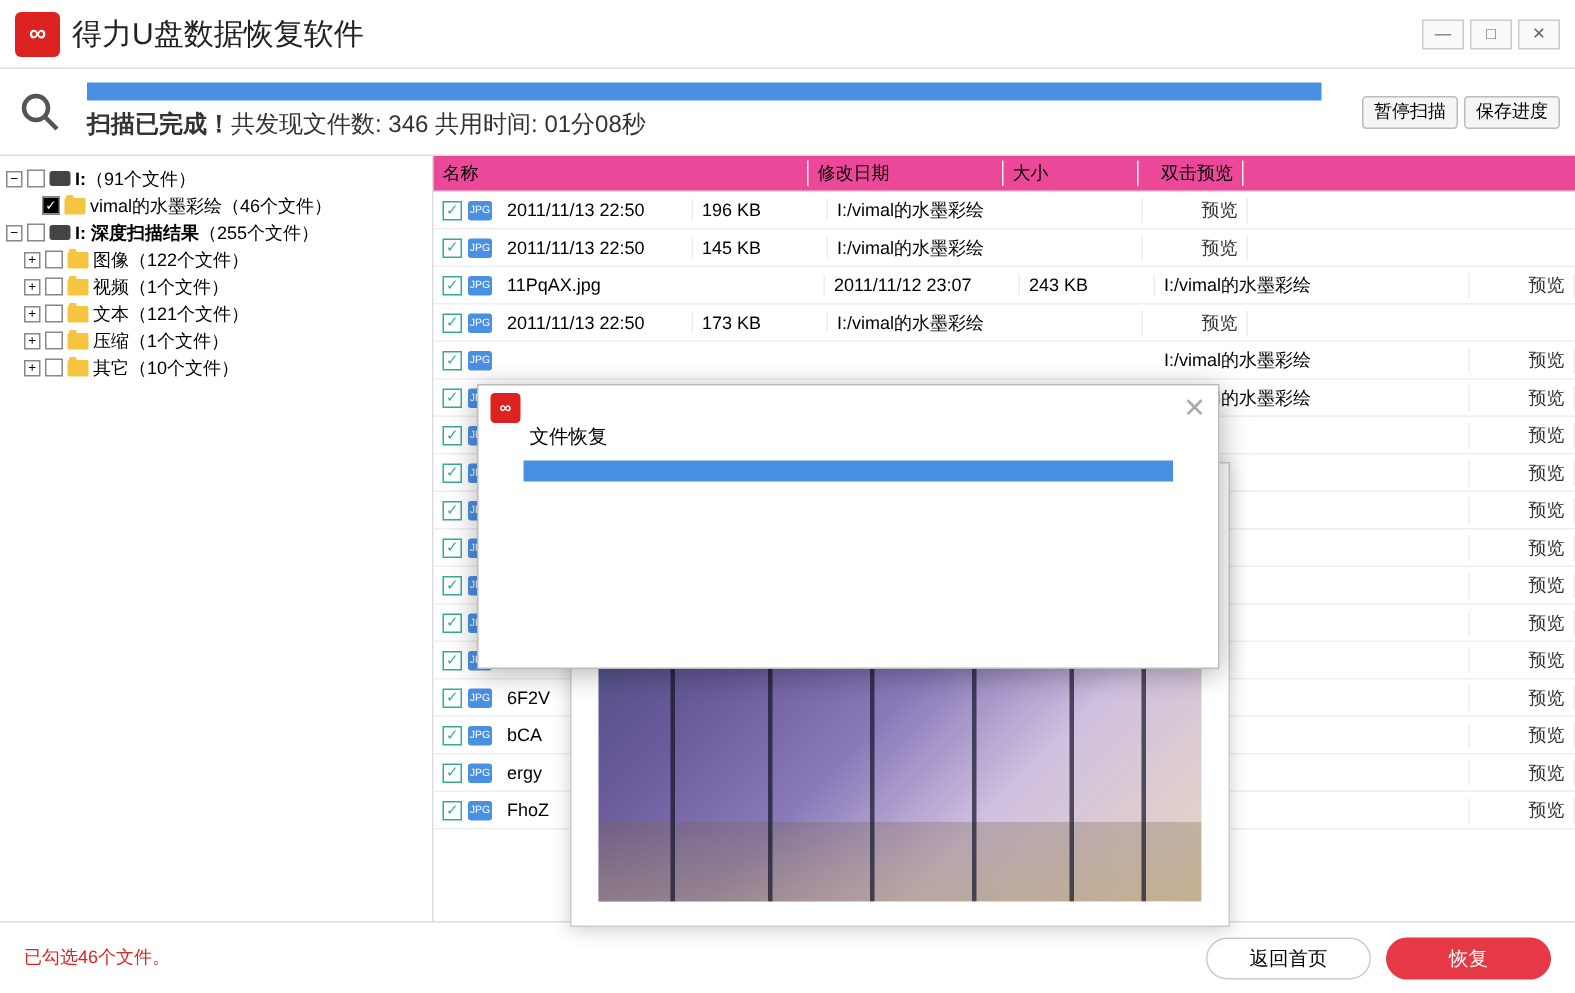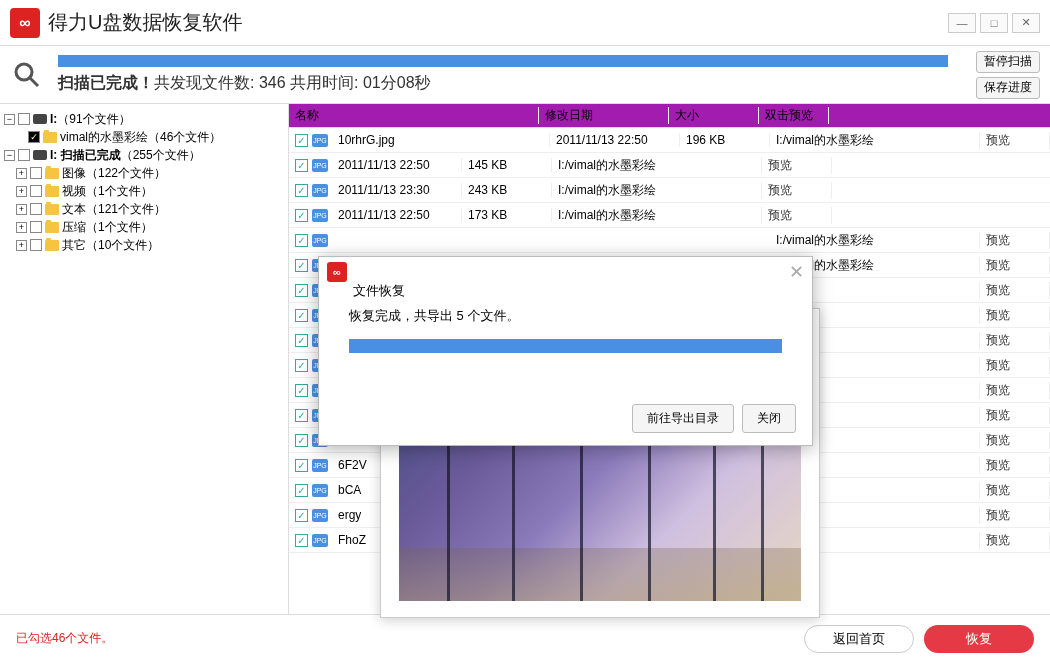--- a/index.html
+++ b/index.html
@@ -10,43 +10,43 @@
 .app-title { font-size: 20px; color: #222; }
 .title-spacer { flex: 1; }
 .win-btn { width: 28px; height: 20px; border: 1px solid #ccc; background: #fafafa; margin-left: 4px; display: flex; align-items: center; justify-content: center; font-size: 11px; color: #666; cursor: pointer; }
 
 .scanbar { height: 58px; display: flex; align-items: center; padding: 6px 10px; border-bottom: 1px solid #ddd; }
 .mag-icon { width: 34px; height: 34px; margin-right: 14px; display:flex;align-items:center;justify-content:center;}
 .scan-mid { flex: 1; }
 .scan-progress { height: 12px; background: #4a90e2; width: 98%; margin-bottom: 6px; }
 .scan-text { font-size: 16px; color: #333; }
 .scan-bold { font-weight: bold; }
-.scan-btns { display: flex; flex-direction: column; gap: 4px; margin-left: 10px; }
+.scan-btns { display: flex; flex-direction: row; gap: 4px; margin-left: 10px; }
 .side-btn { width: 64px; height: 22px; border: 1px solid #bbb; background: #f5f5f5; font-size: 12px; border-radius: 3px; cursor: pointer; }
 
 .main { display: flex; height: 510px; }
 .tree { width: 290px; border-right: 1px solid #ddd; padding: 6px 4px; font-size: 12px; overflow: hidden; }
 .tree-row { display: flex; align-items: center; height: 18px; white-space: nowrap; }
 .exp { width: 11px; height: 11px; border: 1px solid #888; font-size: 9px; line-height: 9px; text-align: center; margin-right: 3px; cursor: pointer; background:#fff;}
 .cb { width: 12px; height: 12px; border: 1px solid #888; margin-right: 3px; cursor: pointer; display:inline-flex;align-items:center;justify-content:center;font-size:9px;background:#fff;}
 .cb.checked { background: #000; color: #fff; }
 .cb.checked::after { content: "✓"; }
 .drive-icon { width: 14px; height: 10px; background: #444; border-radius: 2px; margin-right: 3px; }
 .folder-icon { width: 14px; height: 11px; background: #f5c542; border-radius: 1px; margin-right: 3px; position:relative; }
 .folder-icon::before{content:"";position:absolute;top:-2px;left:1px;width:5px;height:2px;background:#f5c542;border-radius:1px 1px 0 0;}
 .ind { display:inline-block; }
 
 .filepane { flex: 1; display: flex; flex-direction: column; }
-.fhead { display: flex; height: 24px; border-bottom: 1px solid #ddd; font-size: 12px; align-items: center; background:#a21caf; }
+.fhead { display: flex; height: 24px; border-bottom: 1px solid #ddd; font-size: 12px; align-items: center; background:#ec4899; }
 .col { padding: 0 6px; border-right: 1px solid #eee; overflow:hidden; white-space:nowrap;}
 .c-name { width: 250px; }
 .c-date { width: 130px; }
 .c-size { width: 90px; }
 .c-path { width: 210px; }
-.c-prev { width: 70px; }
+.c-prev { width: 70px; text-align: right; }
 .flist { flex: 1; overflow: hidden; }
 .frow { display: flex; height: 25px; align-items: center; border-bottom: 1px solid #eee; font-size: 12px; }
 .fcb { width: 13px; height: 13px; border: 1px solid #3a9; margin: 0 4px 0 6px; display:flex;align-items:center;justify-content:center;color:#3a9;font-size:10px;}
 .fcb::after{content:"✓";}
 .ftype { width: 16px; height: 13px; background: #4a90e2; color: #fff; font-size: 7px; display:flex;align-items:center;justify-content:center;margin-right:4px;border-radius:2px;}
 .prev-link { color: #333; }
 
 .footer { height: 48px; display: flex; align-items: center; padding: 0 16px; border-top: 1px solid #ddd; }
 .sel-text { font-size: 12px; color: #d22; }
 .foot-spacer { flex: 1; }
@@ -116,21 +116,21 @@
         <span class="ind" style="width:24px"></span>
         <span class="cb checked"></span>
         <span class="folder-icon"></span>
         <span>vimal的水墨彩绘</span>
         <span>（46个文件）</span>
       </div>
     <div class="tree-row">
         <span class="exp">−</span>
         <span class="cb"></span>
         <span class="drive-icon"></span>
-        <b>I: 扫描已完成</b>
+        <b>I: 深度扫描结果</b>
         <span>（255个文件）</span>
       </div>
     <div class="tree-row">
         <span class="ind" style="width:12px"></span>
         <span class="exp">+</span>
         <span class="cb"></span>
         <span class="folder-icon"></span>
         <span>图像</span>
         <span>（122个文件）</span>
       </div>
@@ -172,38 +172,38 @@
     <div class="fhead">
       <div class="col c-name">名称</div>
       <div class="col c-date">修改日期</div>
       <div class="col c-size">大小</div>
       <div class="col c-prev">双击预览</div>
     </div>
     <div class="flist" id="flist">
         <div class="frow">
           <span class="fcb"></span>
           <span class="ftype">JPG</span>
-          <div class="col c-name" style="width:218px">10rhrG.jpg</div>
           <div class="col c-date">2011/11/13 22:50</div>
           <div class="col c-size">196 KB</div>
           <div class="col c-path">I:/vimal的水墨彩绘</div>
           <div class="col c-prev prev-link">预览</div>
         </div>
         <div class="frow">
           <span class="fcb"></span>
           <span class="ftype">JPG</span>
           <div class="col c-date">2011/11/13 22:50</div>
           <div class="col c-size">145 KB</div>
           <div class="col c-path">I:/vimal的水墨彩绘</div>
           <div class="col c-prev prev-link">预览</div>
         </div>
         <div class="frow">
           <span class="fcb"></span>
           <span class="ftype">JPG</span>
-          <div class="col c-date">2011/11/13 23:30</div>
+          <div class="col c-name" style="width:218px">11PqAX.jpg</div>
+          <div class="col c-date">2011/11/12 23:07</div>
           <div class="col c-size">243 KB</div>
           <div class="col c-path">I:/vimal的水墨彩绘</div>
           <div class="col c-prev prev-link">预览</div>
         </div>
         <div class="frow">
           <span class="fcb"></span>
           <span class="ftype">JPG</span>
           <div class="col c-date">2011/11/13 22:50</div>
           <div class="col c-size">173 KB</div>
           <div class="col c-path">I:/vimal的水墨彩绘</div>
@@ -351,20 +351,15 @@
   </div>
 </div>
 
 <div class="dialog">
   <div class="dlg-head">
     <div class="dlg-logo">∞</div>
     <div class="dlg-title">文件恢复</div>
     <div class="dlg-close">✕</div>
   </div>
   <div class="dlg-body">
-    <div class="dlg-msg">恢复完成，共导出 5 个文件。</div>
     <div class="dlg-prog"></div>
   </div>
-  <div class="dlg-foot">
-    <button class="dlg-btn">前往导出目录</button>
-    <button class="dlg-btn">关闭</button>
-  </div>
 </div>
 
 </body></html>

